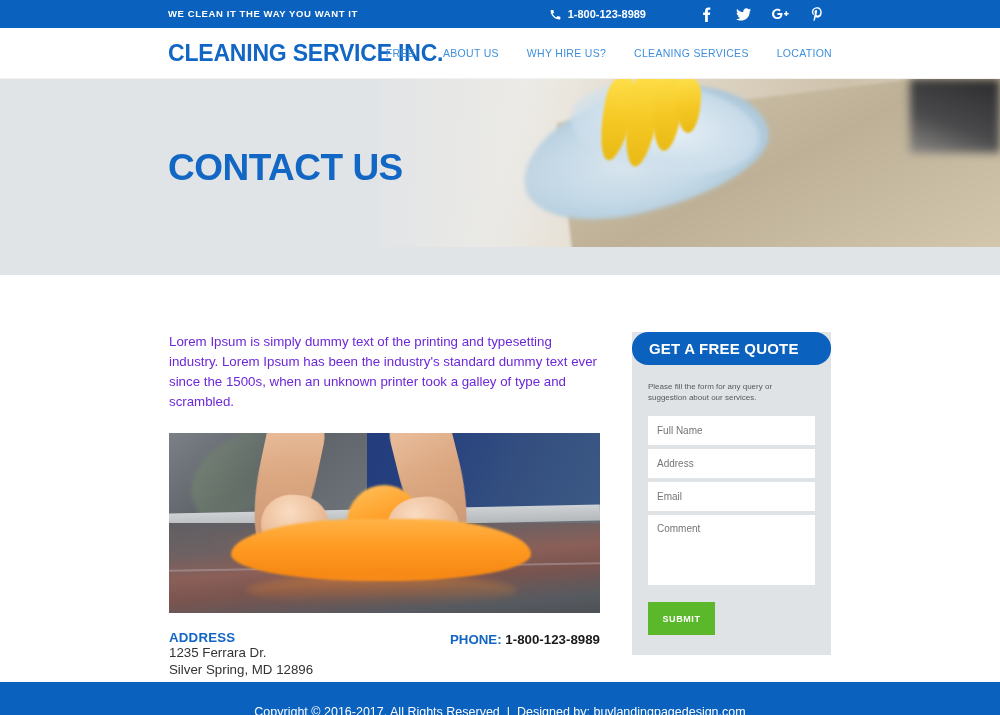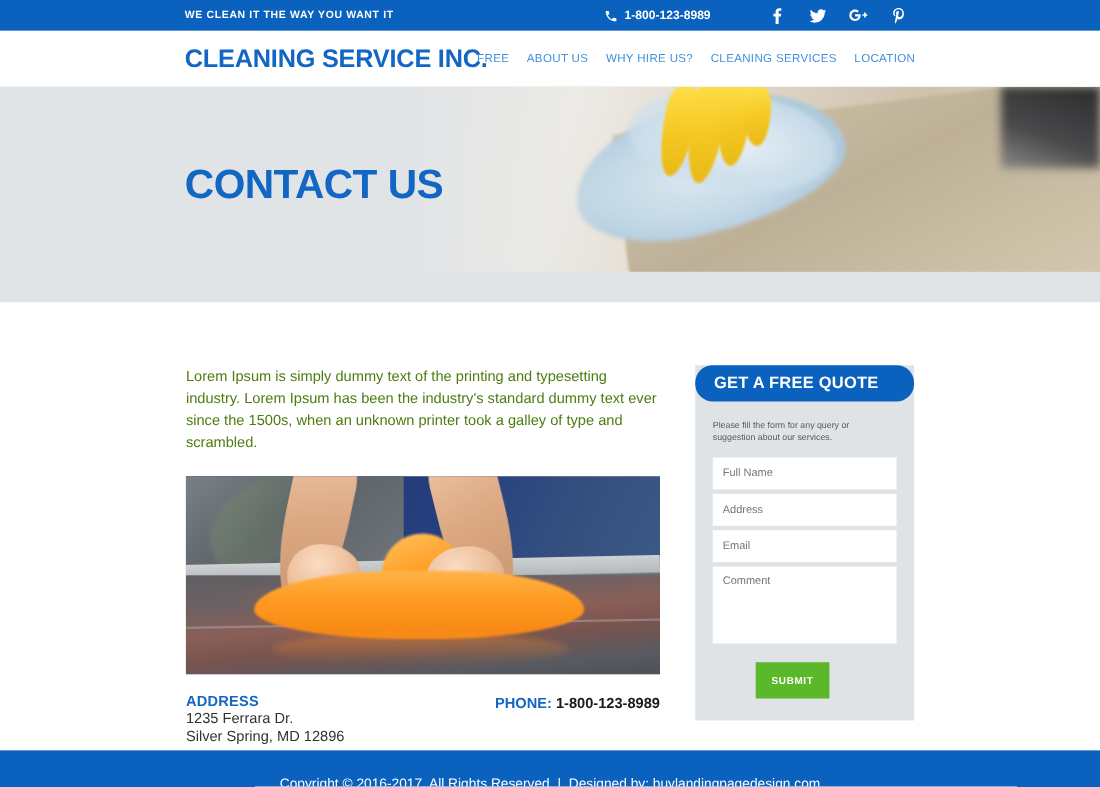--- a/index.html
+++ b/index.html
@@ -75,21 +75,21 @@
   }
   .nav {
     position: absolute; right: 168px; top: 50%;
     transform: translateY(-50%);
     display: flex; align-items: center;
   }
   .nav-item {
     color: #3f8fdc;
     font-size: 10.5px;
     letter-spacing: 0.3px;
-    margin-left: 16px;
+    margin-left: 28px;
     cursor: pointer;
     white-space: nowrap;
   }
   .nav-item:first-child { margin-left: 0; }
 
   
   .hero {
     height: 196px;
     position: relative;
     overflow: hidden;
@@ -171,21 +171,21 @@
     height: 407px;
     background: #ffffff;
   }
   .content-left {
     position: absolute; left: 169px; top: 57px;
     width: 431px;
   }
   .lead-text {
     font-size: 13.3px;
     line-height: 20px;
-    color: #4d7c0f;
+    color: #6d28d9;
   }
   .photo-block {
     margin-top: 21px;
     width: 431px; height: 180px;
     position: relative; overflow: hidden;
     background: #6b6f76;
   }
   .photo-block .tile-blue {
     position: absolute; left: 0; top: 0; width: 100%; height: 47%;
     background: linear-gradient(115deg, #2f3f66 0%, #1f3a7a 30%, #26407f 55%, #35507f 80%, #3c5a86 100%);
@@ -346,21 +346,20 @@
   .submit-btn {
     width: 67px; height: 33px;
     background: #5cb82b;
     color: #ffffff;
     border: none;
     font-size: 9px;
     font-weight: bold;
     letter-spacing: 0.6px;
     cursor: pointer;
     font-family: "Liberation Sans", sans-serif;
-    margin-left: 39px;
   }
 
   
   .footer {
     height: 60px;
     background: #0a62be;
     display: flex; align-items: center; justify-content: center;
     color: #ffffff;
     font-size: 12.5px;
   }

